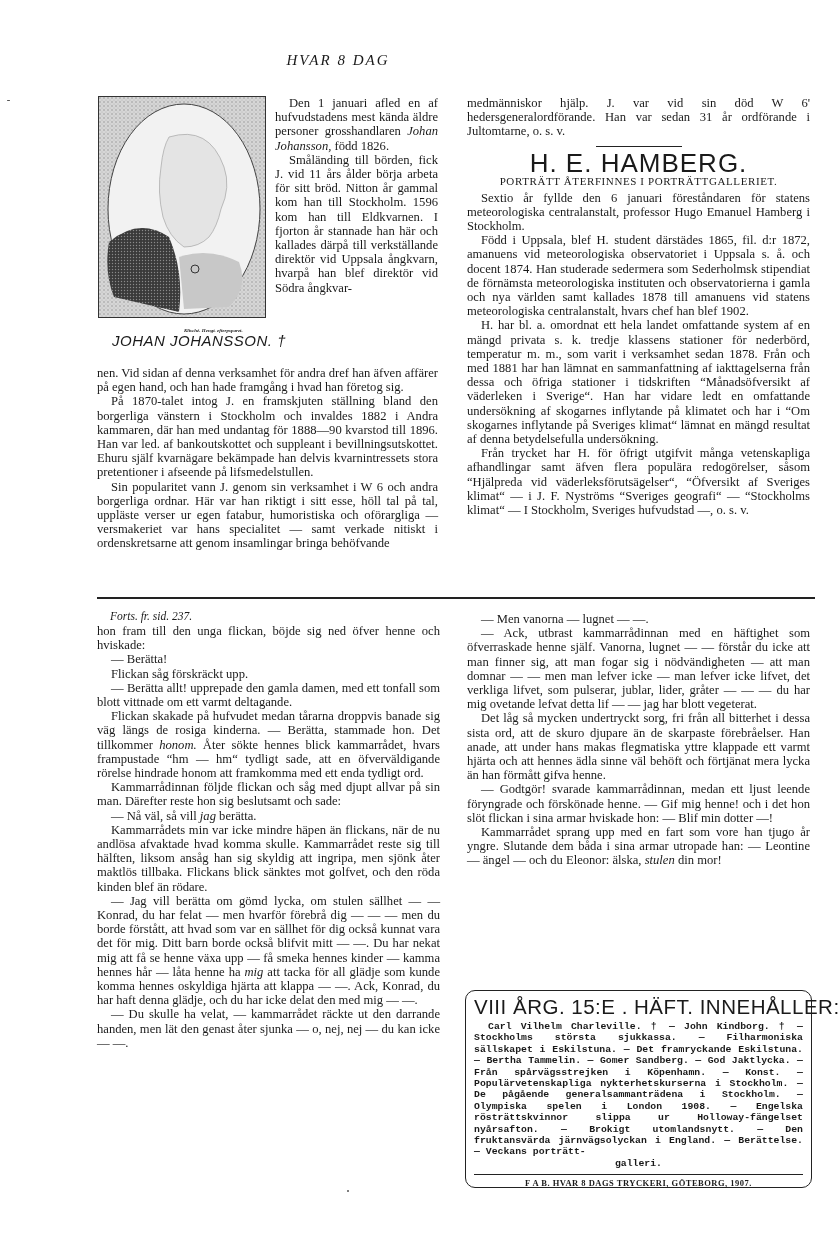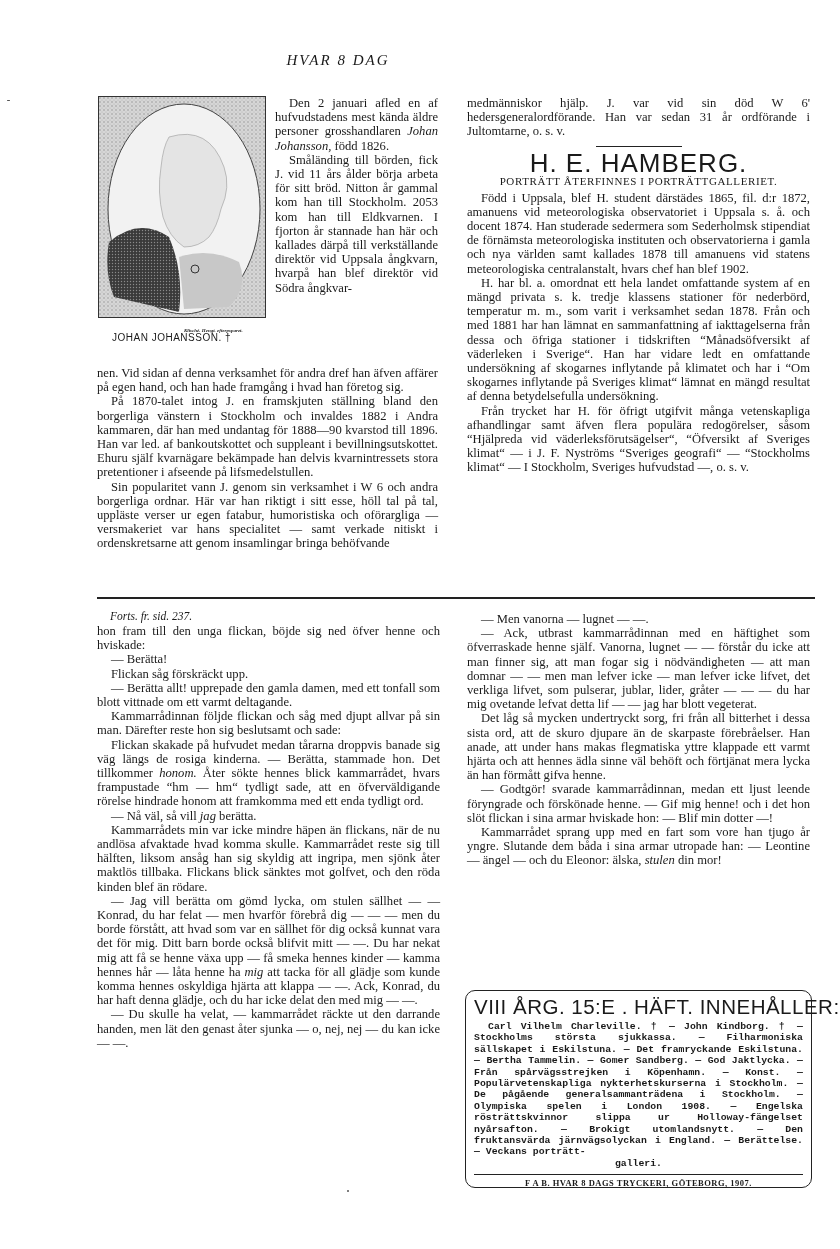--- a/index.html
+++ b/index.html
@@ -7,22 +7,22 @@
          font-family:"Liberation Serif", serif; }
   .header { position:absolute; top:52px; left:0; width:676px; text-align:center;
             font-style:italic; font-size:15px; letter-spacing:2px; }
   .col { position:absolute; font-size:12.6px; line-height:14.2px; text-align:justify; }
   .col p { margin:0; text-indent:14px; }
   .col p.noind { text-indent:0; }
   .portrait { position:absolute; left:98px; top:96px; width:166px; height:220px;
               border:1px solid #333; background:#cfcfcf; overflow:hidden; }
   .portrait svg { width:100%; height:100%; display:block; }
   .credit { position:absolute; left:184px; top:328px; font-size:5px; font-style:italic; font-weight:bold; }
-  .caption { position:absolute; left:112px; top:332px; font-size:10px; letter-spacing:0.5px;
-             font-family:"Liberation Sans", sans-serif; }
+  .caption { position:absolute; left:112px; top:332px; font-size:15px; letter-spacing:0.5px;
+             font-family:"Liberation Sans", sans-serif;font-style:italic; }
   .float-text { position:absolute; left:275px; top:96px; width:163px; }
   .full-text { position:absolute; left:97px; top:366px; width:341px; }
   .right-top { position:absolute; left:467px; top:96px; width:343px; }
   .rule-short { width:86px; height:1px; background:#222; margin:7px auto 4px auto; }
   .hamberg-title { text-align:center; font-family:"Liberation Sans", sans-serif; font-size:26px;
                    letter-spacing:1px; line-height:24px; margin-top:4px; }
   .hamberg-sub { text-align:center; font-size:11px; letter-spacing:0.6px; line-height:12px;
                  margin-bottom:4px; }
   .divider { position:absolute; left:97px; top:597px; width:718px; height:2px; background:#222; }
   .forts { position:absolute; left:110px; top:610px; font-size:11.5px; font-style:italic; }
@@ -64,52 +64,53 @@
     <path d="M10 145 Q40 120 70 140 Q85 175 80 215 L15 200 Q5 175 10 145 Z" fill="url(#dark)"></path>
     <path d="M80 160 Q110 150 140 165 Q150 190 130 210 L85 212 Z" fill="#c8c8c8"></path>
     <circle cx="96" cy="172" r="4" fill="none" stroke="#333" stroke-width="1"></circle>
   </svg>
 </div>
 <div class="credit">Klisché. Hengt. efterpsparet.</div>
 <div class="caption">JOHAN JOHANSSON. †</div>
 
 <div class="col float-text">
   <p>
-    <span>Den 2 januari afled en af hufvudstadens mest kända äldre personer grosshandlaren </span><i>Johan Johansson,</i><span> född 1826.</span>
+    <span>Den 1 januari afled en af hufvudstadens mest kända äldre personer grosshandlaren </span><i>Johan Johansson,</i><span> född 1826.</span>
   </p>
-  <p>Småländing till börden, fick J. vid 11 års ålder börja arbeta för sitt bröd. Nitton år gammal kom han till Stockholm. 2053 kom han till Eldkvarnen. I fjorton år stannade han här och kallades därpå till verkställande direktör vid Uppsala ångkvarn, hvarpå han blef direktör vid Södra ångkvar-</p>
+  <p>Småländing till börden, fick J. vid 11 års ålder börja arbeta för sitt bröd. Nitton år gammal kom han till Stockholm. 1596 kom han till Eldkvarnen. I fjorton år stannade han här och kallades därpå till verkställande direktör vid Uppsala ångkvarn, hvarpå han blef direktör vid Södra ångkvar-</p>
 </div>
 
 <div class="col full-text">
   <p class="noind">nen. Vid sidan af denna verksamhet för andra dref han äfven affärer på egen hand, och han hade framgång i hvad han företog sig.</p>
   <p>På 1870-talet intog J. en framskjuten ställning bland den borgerliga vänstern i Stockholm och invaldes 1882 i Andra kammaren, där han med undantag för 1888—90 kvarstod till 1896. Han var led. af bankoutskottet och suppleant i bevillningsutskottet. Ehuru själf kvarnägare bekämpade han delvis kvarnintressets stora pretentioner i afseende på lifsmedelstullen.</p>
   <p>Sin popularitet vann J. genom sin verksamhet i W 6 och andra borgerliga ordnar. Här var han riktigt i sitt esse, höll tal på tal, uppläste verser ur egen fatabur, humoristiska och oförargliga — versmakeriet var hans specialitet — samt verkade nitiskt i ordenskretsarne att genom insamlingar bringa behöfvande</p>
 </div>
 
 <div class="col right-top">
   <p class="noind">medmänniskor hjälp. J. var vid sin död W 6' hedersgeneralordförande. Han var sedan 31 år ordförande i Jultomtarne, o. s. v.</p>
   <div class="rule-short"></div>
   <div class="hamberg-title">H. E. HAMBERG.</div>
   <div class="hamberg-sub">PORTRÄTT ÅTERFINNES I PORTRÄTTGALLERIET.</div>
+  <p>Sextio år fyllde den 6 januari föreståndaren för statens meteorologiska centralanstalt, professor Hugo Emanuel Hamberg i Stockholm.</p>
   <p>Född i Uppsala, blef H. student därstädes 1865, fil. d:r 1872, amanuens vid meteorologiska observatoriet i Uppsala s. å. och docent 1874. Han studerade sedermera som Sederholmsk stipendiat de förnämsta meteorologiska instituten och observatorierna i gamla och nya världen samt kallades 1878 till amanuens vid statens meteorologiska centralanstalt, hvars chef han blef 1902.</p>
   <p>H. har bl. a. omordnat ett hela landet omfattande system af en mängd privata s. k. tredje klassens stationer för nederbörd, temperatur m. m., som varit i verksamhet sedan 1878. Från och med 1881 har han lämnat en sammanfattning af iakttagelserna från dessa och öfriga stationer i tidskriften “Månadsöfversikt af väderleken i Sverige“. Han har vidare ledt en omfattande undersökning af skogarnes inflytande på klimatet och har i “Om skogarnes inflytande på Sveriges klimat“ lämnat en mängd resultat af denna betydelsefulla undersökning.</p>
   <p>Från trycket har H. för öfrigt utgifvit många vetenskapliga afhandlingar samt äfven flera populära redogörelser, såsom “Hjälpreda vid väderleksförutsägelser“, “Öfversikt af Sveriges klimat“ — i J. F. Nyströms “Sveriges geografi“ — “Stockholms klimat“ — I Stockholm, Sveriges hufvudstad —, o. s. v.</p>
 </div>
 
 <div class="divider"></div>
 
 <div class="forts">Forts. fr. sid. 237.</div>
 
 <div class="col story-left" id="story-left">
     <p class="noind"><span>hon fram till den unga flickan, böjde sig ned öfver henne och hviskade:</span></p>
     <p><span>— Berätta!</span></p>
     <p><span>Flickan såg förskräckt upp.</span></p>
     <p><span>— Berätta allt! upprepade den gamla damen, med ett tonfall som blott vittnade om ett varmt deltagande.</span></p>
+    <p><span>Flickan skakade på hufvudet medan tårarna droppvis banade sig väg längs de rosiga kinderna. — Berätta, stammade hon. Det tillkommer </span><i>honom.</i><span> Åter sökte hennes blick kammarrådet, hvars frampustade “hm — hm“ tydligt sade, att en öfverväldigande rörelse hindrade honom att framkomma med ett enda tydligt ord.</span></p>
     <p><span>Kammarrådinnan följde flickan och såg med djupt allvar på sin man. Därefter reste hon sig beslutsamt och sade:</span></p>
-    <p><span>Flickan skakade på hufvudet medan tårarna droppvis banade sig väg längs de rosiga kinderna. — Berätta, stammade hon. Det tillkommer </span><i>honom.</i><span> Åter sökte hennes blick kammarrådet, hvars frampustade “hm — hm“ tydligt sade, att en öfverväldigande rörelse hindrade honom att framkomma med ett enda tydligt ord.</span></p>
     <p><span>— Nå väl, så vill </span><i>jag</i><span> berätta.</span></p>
     <p><span>Kammarrådets min var icke mindre häpen än flickans, när de nu andlösa afvaktade hvad komma skulle. Kammarrådet reste sig till hälften, liksom ansåg han sig skyldig att ingripa, men sjönk åter maktlös tillbaka. Flickans blick sänktes mot golfvet, och den röda kinden blef än rödare.</span></p>
     <p><span>— Jag vill berätta om gömd lycka, om stulen sällhet — — Konrad, du har felat — men hvarför förebrå dig — — — men du borde förstått, att hvad som var en sällhet för dig också kunnat vara det för mig. Ditt barn borde också blifvit mitt — —. Du har nekat mig att få se henne växa upp — få smeka hennes kinder — kamma hennes hår — låta henne ha </span><i>mig</i><span> att tacka för all glädje som kunde komma hennes oskyldiga hjärta att klappa — —. Ack, Konrad, du har haft denna glädje, och du har icke delat den med mig — —.</span></p>
     <p><span>— Du skulle ha velat, — kammarrådet räckte ut den darrande handen, men lät den genast åter sjunka — o, nej, nej — du kan icke — —.</span></p>
   </div>
 <div class="col story-right" id="story-right">
     <p><span>— Men vanorna — lugnet — —.</span></p>
     <p><span>— Ack, utbrast kammarrådinnan med en häftighet som öfverraskade henne själf. Vanorna, lugnet — — förstår du icke att man finner sig, att man fogar sig i nödvändigheten — att man domnar — — men man lefver icke — man lefver icke lifvet, det verkliga lifvet, som pulserar, jublar, lider, gråter — — — du har mig ovetande lefvat detta lif — — jag har blott vegeterat.</span></p>
     <p><span>Det låg så mycken undertryckt sorg, fri från all bitterhet i dessa sista ord, att de skuro djupare än de skarpaste förebråelser. Han anade, att under hans makas flegmatiska yttre klappade ett varmt hjärta och att hennes ädla sinne väl behöft och förtjänat mera lycka än han förmått gifva henne.</span></p>
     <p><span>— Godtgör! svarade kammarrådinnan, medan ett ljust leende föryngrade och förskönade henne. — Gif mig henne! och i det hon slöt flickan i sina armar hviskade hon: — Blif min dotter —!</span></p>

